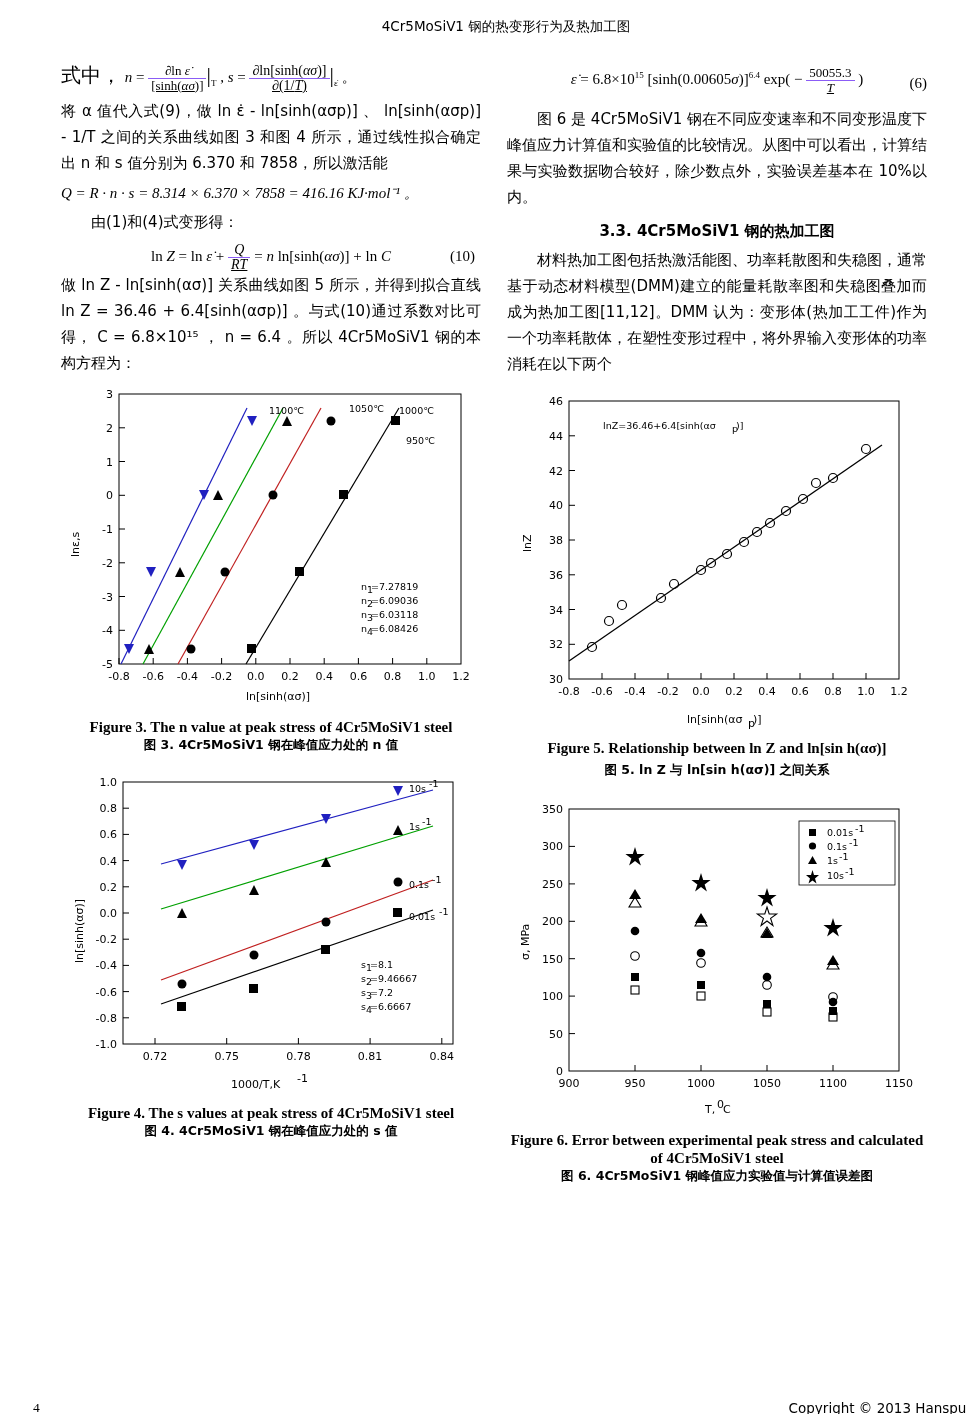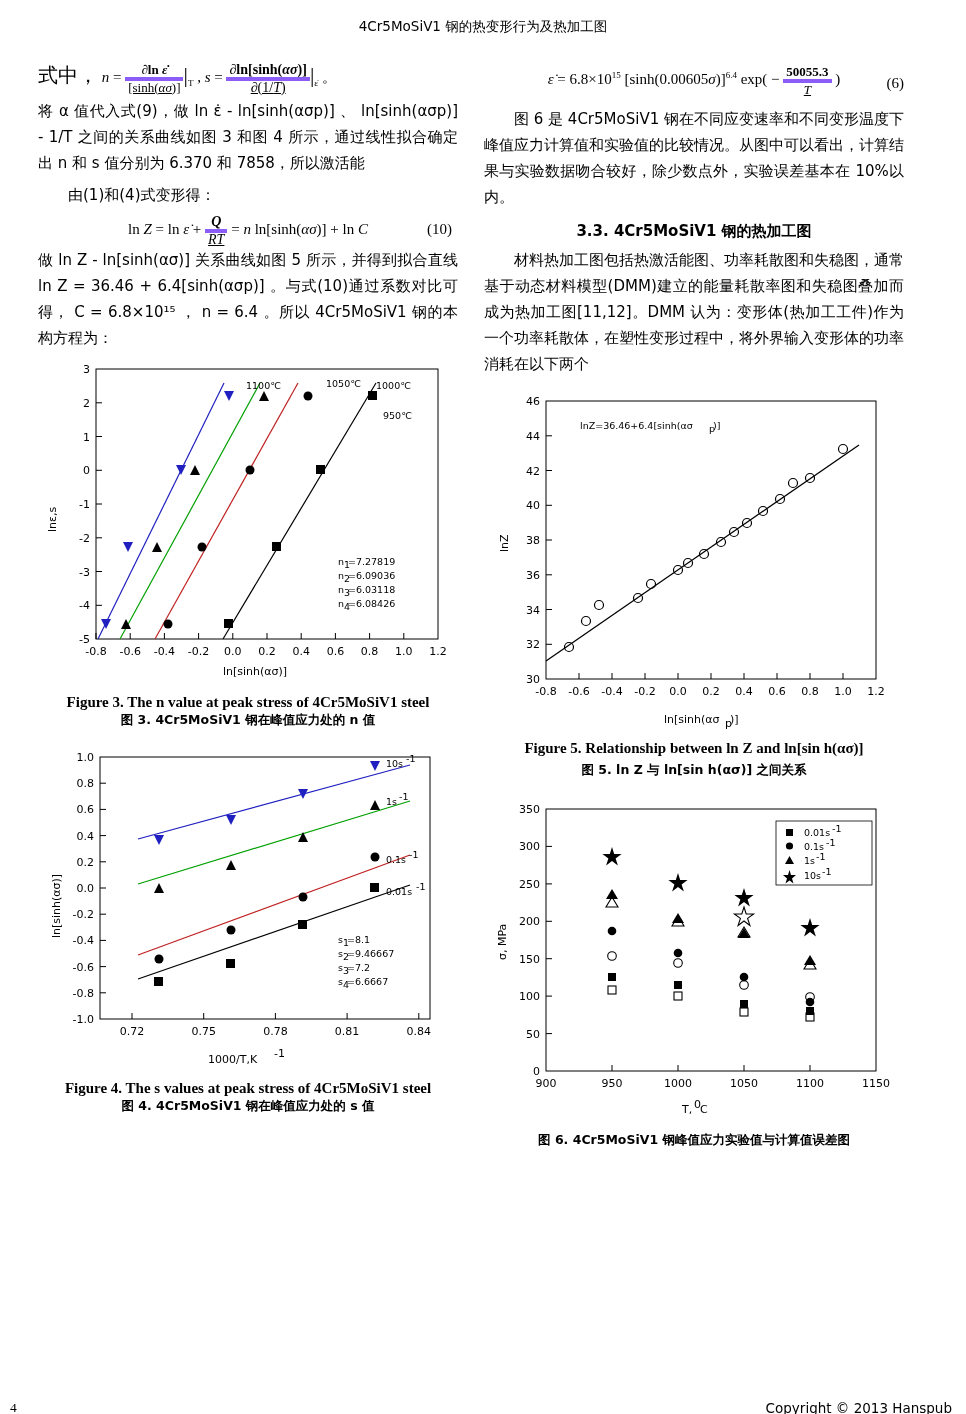--- a/index.html
+++ b/index.html
@@ -1,21 +1,21 @@
 <!DOCTYPE html>
 <html><head>
 <meta charset="utf-8">
 <style>
   html,body{margin:0;padding:0;}
   body{
     width:966px;height:1414px;background:#ffffff;
     font-family:"Liberation Serif", serif;
     color:#000;position:relative;overflow:hidden;
   }
-  .page{position:relative;width:778px;height:1414px;}
+  .page{position:relative;width:778px;height:1414px;margin-left:23px;}
   .header{
     position:absolute;top:18px;left:0;width:966px;text-align:center;
     font-family:"DejaVu Sans", sans-serif;font-size:13.5px;
   }
   .col{position:absolute;top:60px;width:420px;}
   .col-left{left:38px;}
   .col-right{left:484px;}
   p.txt{
     margin:0 0 6px 0;font-size:15px;line-height:26px;text-align:justify;
     font-family:"DejaVu Sans", sans-serif;
@@ -37,21 +37,21 @@
   .figcap .en{font-family:"Liberation Serif", serif;font-weight:bold;font-size:15px;}
   .footer{
     position:absolute;bottom:14px;left:0;width:966px;
     font-family:"Liberation Serif", serif;font-size:13.5px;
   }
   .footer .pg{position:absolute;left:10px;}
   .footer .cp{position:absolute;right:14px;font-family:"DejaVu Sans", sans-serif;}
   .mathline{font-family:"Liberation Serif", serif;font-size:15px;line-height:30px;}
   i{font-style:italic;}
   .frac{display:inline-block;vertical-align:middle;text-align:center;font-size:12px;line-height:14px;}
-  .frac .num{display:block;border-bottom:4px solid #8b5cf6;padding:0 3px;font-weight:bold;}
+  .frac .num{display:block;border-bottom:1px solid #8b5cf6;padding:0 3px;}
   .frac .den{display:block;padding:0 3px;text-decoration:underline;}
   sub{font-size:9px;}
   sup{font-size:9px;}
   .chartbox{position:relative;background:#fff;}
   svg{display:block;}
   .axlab{font-family:"DejaVu Sans", sans-serif;font-size:11px;fill:#000;}
   .ticklab{font-family:"DejaVu Sans", sans-serif;font-size:11px;fill:#000;}
   .annot{font-family:"DejaVu Sans", sans-serif;font-size:9.5px;fill:#000;}
 </style>
 </head>
@@ -78,20 +78,21 @@
         <i>s</i> =
         <span class="frac" style="font-size:14px;">
           <span class="num">∂ln[sinh(<i>ασ</i>)]</span>
           <span class="den">∂(1/<i>T</i>)</span>
         </span><span style="font-size:22px;">|</span><sub>ε̇</sub>
       </span> 。
     </div>
 
     <p class="txt">将 α 值代入式(9)，做 ln ε̇ - ln[sinh(ασp)] 、 ln[sinh(ασp)] - 1/T 之间的关系曲线如图 3 和图 4 所示，通过线性拟合确定出 n 和 s 值分别为 6.370 和 7858，所以激活能</p>
 
+    <div class="formula" style="text-align:left;">Q = R · n · s = 8.314 × 6.370 × 7858 = 416.16 KJ·mol⁻¹ 。</div>
 
     <p class="txt indent">由(1)和(4)式变形得：</p>
 
     <div class="mathline" style="text-align:center;position:relative;">
       <span>
         ln <i>Z</i> = ln <i>ε̇</i> +
         <span class="frac" style="font-size:14px;"><span class="num"><i>Q</i></span><span class="den"><i>RT</i></span></span>
         = <i>n</i> ln[sinh(<i>ασ</i>)] + ln <i>C</i>
       </span>
       <span style="position:absolute;right:6px;">(10)</span>
@@ -518,20 +519,21 @@
           <polygon points="194,78 196.2,85 203.6,85 197.6,89.4 199.9,96.4 194,92 188.1,96.4 190.4,89.4 184.4,85 191.8,85"></polygon>
           <polygon points="260,93 262.2,100 269.6,100 263.6,104.4 265.9,111.4 260,107 254.1,111.4 256.4,104.4 250.4,100 257.8,100"></polygon>
           <polygon points="326,123 328.2,130 335.6,130 329.6,134.4 331.9,141.4 326,137 320.1,141.4 322.4,134.4 316.4,130 323.8,130"></polygon>
         </g>
 
         <g fill="none" stroke="#000" stroke-width="1.1">
           <polygon points="260,112 262.2,119 269.6,119 263.6,123.4 265.9,130.4 260,126 254.1,130.4 256.4,123.4 250.4,119 257.8,119"></polygon>
         </g>
       </svg>
       <div class="figcap">
+        <div class="en">Figure 6. Error between experimental peak stress and calculated of 4Cr5MoSiV1 steel</div>
         <div>图 6. 4Cr5MoSiV1 钢峰值应力实验值与计算值误差图</div>
       </div>
     </div>
   </div>
 
   <div class="footer">
     <span class="pg">4</span>
     <span class="cp">Copyright © 2013 Hanspub</span>
   </div>
 

